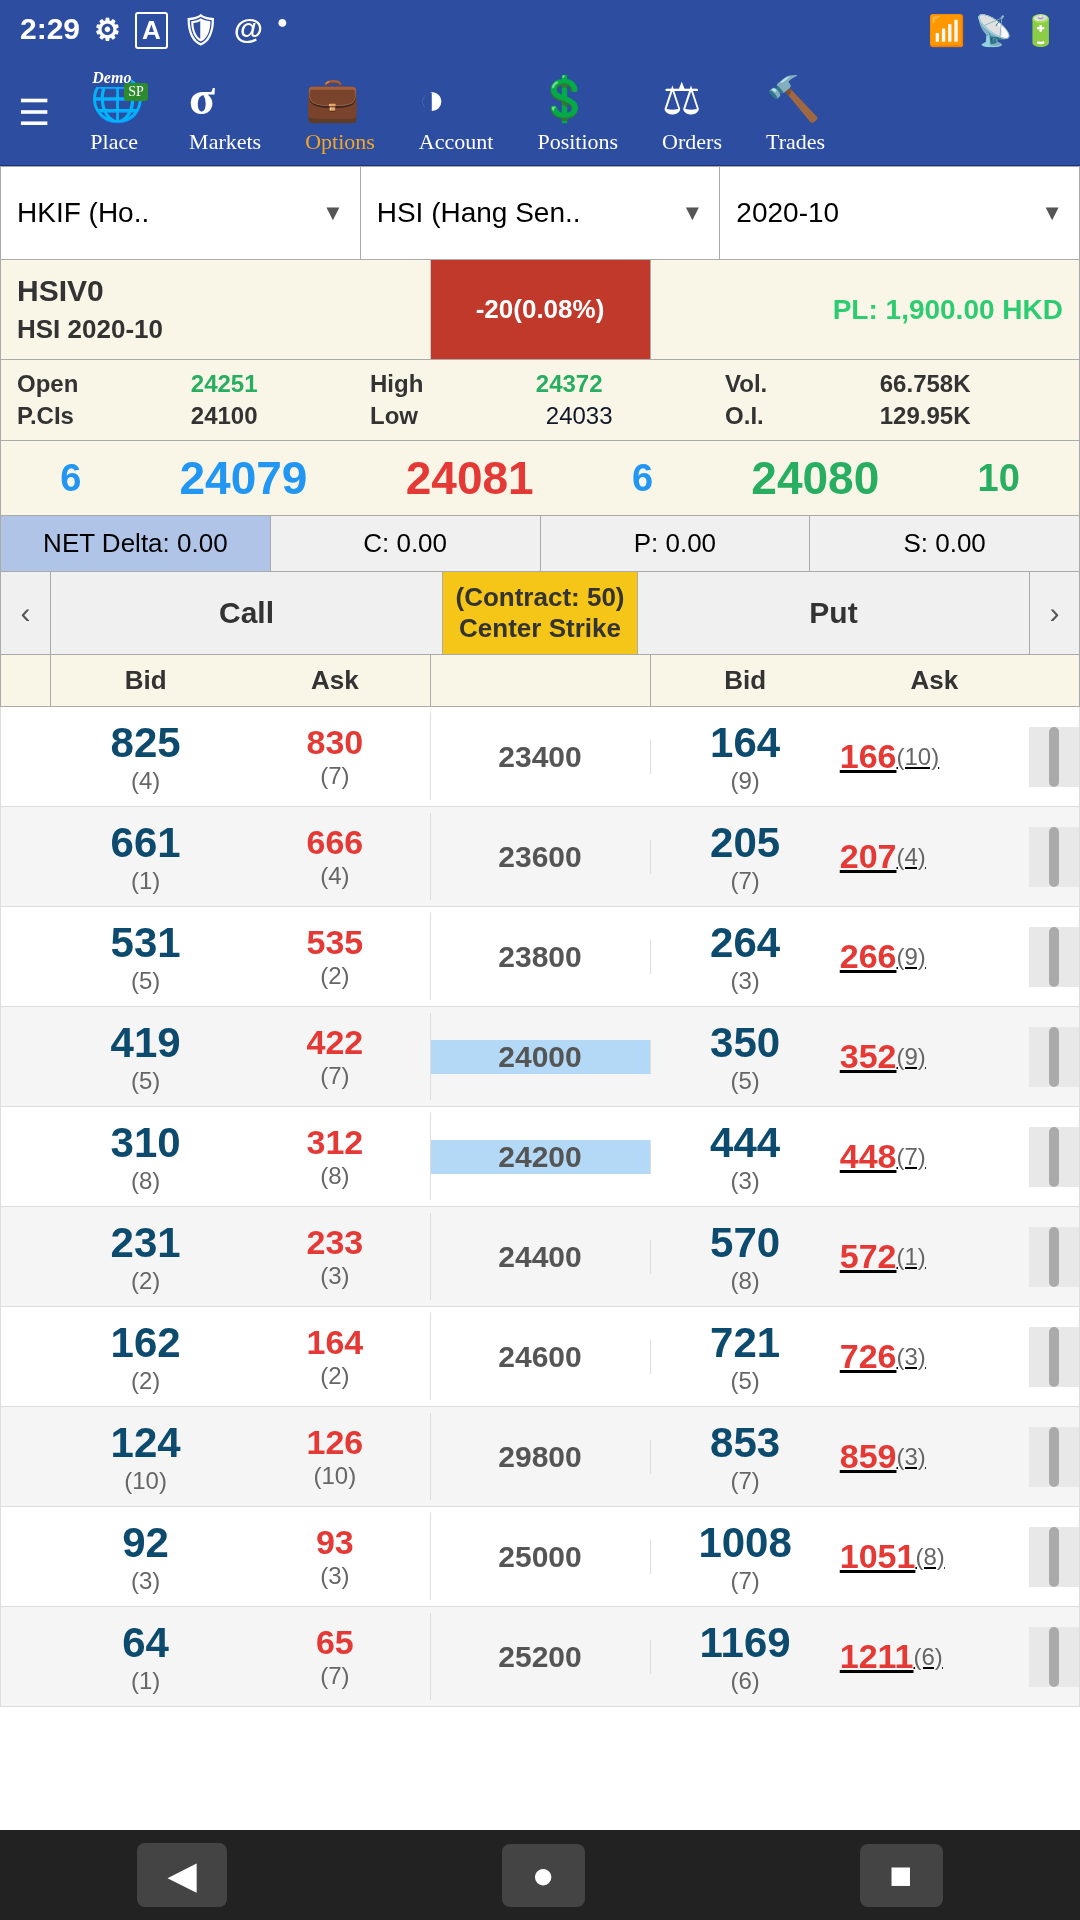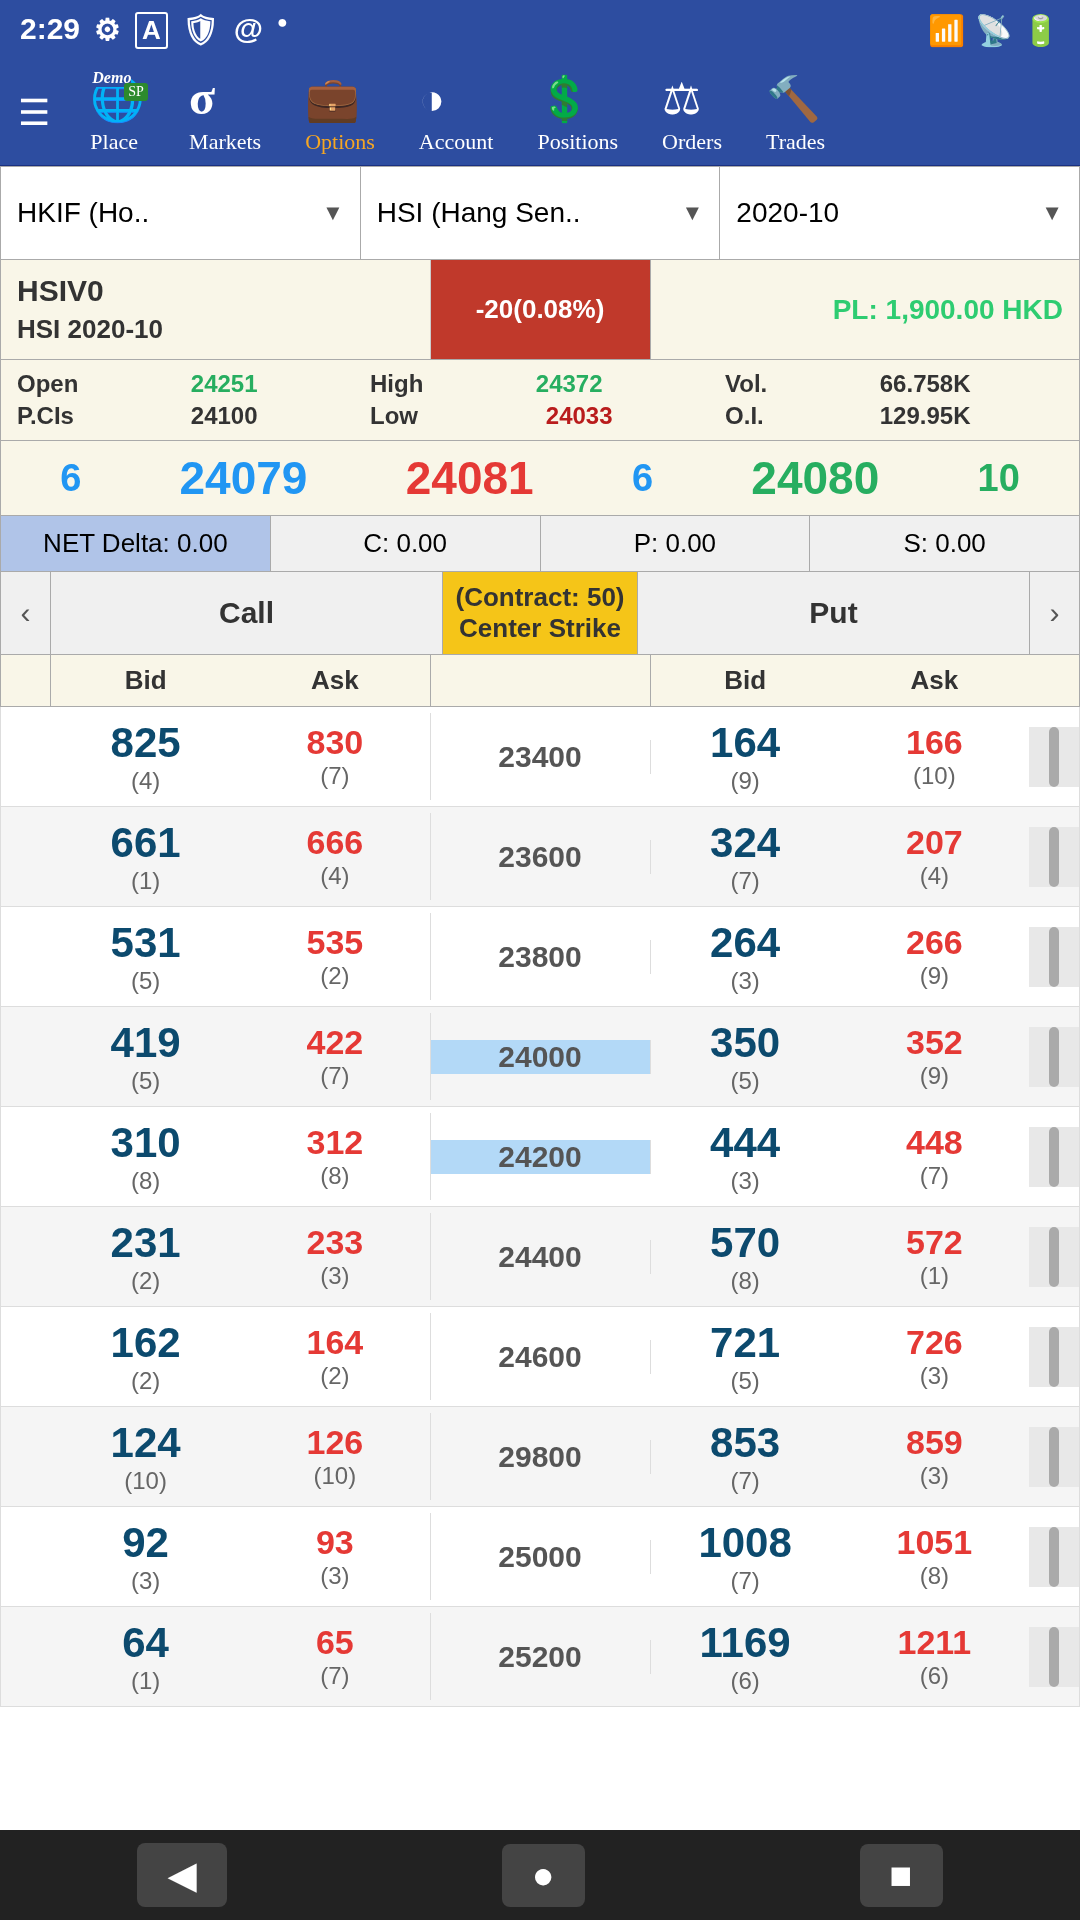--- a/index.html
+++ b/index.html
@@ -166,21 +166,21 @@
       border: 1px solid #aaa;
       border-top: none;
       padding: 10px 16px;
       display: grid;
       grid-template-columns: auto auto auto auto auto auto;
       gap: 4px 20px;
       font-size: 24px;
     }
     .md-label { color: #333; font-weight: bold; }
     .md-value-green { color: #27ae60; font-weight: bold; }
-    .md-value-red { color: #b91c1c; font-weight: bold; margin-left: 10px; }
+    .md-value-red { color: #0f172a; font-weight: normal; margin-left: 10px; }
     .md-value { color: #333; font-weight: bold; }
 
     
     #price-ticker {
       background: #f9f6e8;
       border: 1px solid #aaa;
       border-top: none;
       display: flex;
       align-items: center;
       justify-content: space-around;
@@ -340,24 +340,25 @@
       flex: 1;
       display: flex;
       flex-direction: column;
       align-items: center;
       justify-content: center;
       padding: 10px 0;
     }
     .or-put-ask {
       flex: 1;
       display: flex;
-      flex-direction: column;
+      flex-direction: row;
       align-items: center;
       justify-content: flex-start;
       padding: 10px 0;
+      text-decoration: underline;
     }
     .or-spacer-right { width: 50px; display: flex; align-items: center; background: #e8e8e8; }
 
     .val-blue { color: #0c4a6e; font-size: 42px; font-weight: bold; }
     .val-red { color: #e53935; font-size: 34px; font-weight: bold; }
     .val-count { color: #666; font-size: 24px; }
 
     
     #bottom-nav {
       position: fixed;
@@ -557,21 +558,21 @@
       <div class="or-call-bid">
         <span class="val-blue">661</span>
         <span class="val-count">(1)</span>
       </div>
       <div class="or-call-ask">
         <span class="val-red">666</span>
         <span class="val-count">(4)</span>
       </div>
       <div class="or-strike">23600</div>
       <div class="or-put-bid">
-        <span class="val-blue">324</span>
+        <span class="val-blue">205</span>
         <span class="val-count">(7)</span>
       </div>
       <div class="or-put-ask">
         <span class="val-red">207</span>
         <span class="val-count">(4)</span>
       </div>
       <div class="or-spacer-right">
         <div style="width:10px;height:60px;background:#aaa;border-radius:5px;margin:auto;"></div>
       </div>
     </div>

